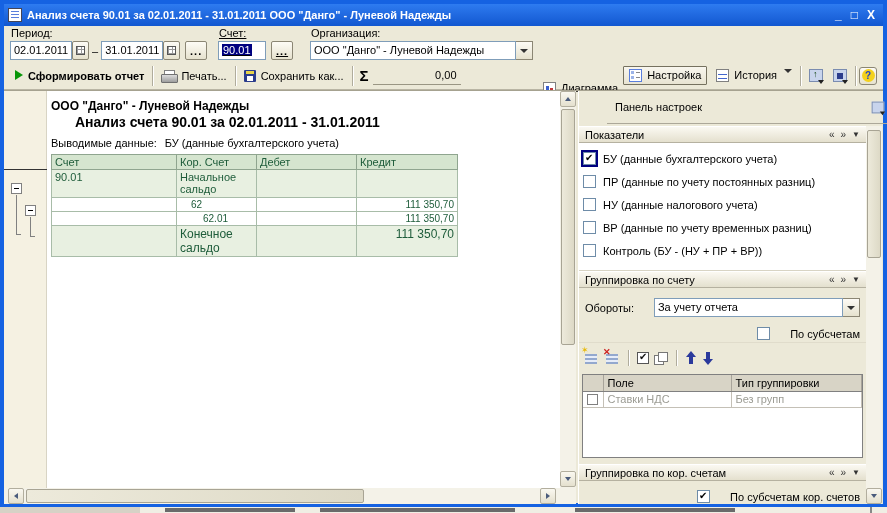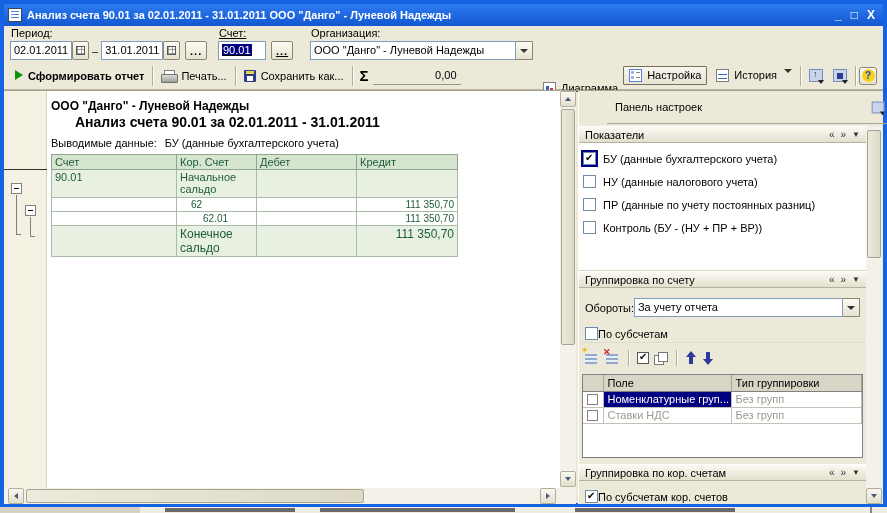--- a/index.html
+++ b/index.html
@@ -123,21 +123,21 @@
   .panel-close { color:#2A50C8; font-weight:bold; font-size:14px; line-height:14px; }
   .sections { position:absolute; left:0; top:35px; width:287px; bottom:0; overflow:hidden; }
   .sec-bar { height:17px; display:flex; align-items:center; justify-content:space-between; padding:0 6px;
              background:linear-gradient(180deg,#FBF9F2,#E4E0CE); border-top:1px solid #fff; border-bottom:1px solid #B5B1A0; }
   .sec-ctl { display:flex; gap:6px; font-size:10px; color:#333; align-items:center; }
   .ind-list { background:#fff; height:128px; padding:4px 4px; border-bottom:1px solid #D8D4C4; }
   .ind-row { display:flex; align-items:center; gap:7px; height:23px; }
   .checkbox { width:13px; height:13px; flex:none; background:#fff; border:1px solid #6E8CA8; position:relative; }
   .checkbox.checked::after { content:"\2714"; position:absolute; left:1px; top:-1px; font-size:10px; color:#000; }
   .checkbox.focused { box-shadow:0 0 0 2px #000080; }
-  .pad-row { display:flex; align-items:center; gap:0; padding:0 6px; }
+  .pad-row { display:flex; align-items:center; gap:20px; padding:0 6px;justify-content:flex-end; }
   .oborot-row { margin-top:9px; height:21px; }
   .subacc-row { margin-top:7px; height:18px; border-bottom:1px solid #E0DCCB; }
   .icons-row { margin-top:4px; height:22px; display:flex; align-items:center; gap:5px; padding:0 4px; }
   .pi { position:relative; width:16px; height:14px; }
   .bars { position:absolute; left:2px; top:3px; width:12px; height:10px;
           background:repeating-linear-gradient(0deg,#93A8CE 0 2px,#E6ECF8 2px 4px); }
   .pi.add::before { content:"\2736"; position:absolute; left:-2px; top:-6px; color:#E8B800; font-size:9px; z-index:2; }
   .pi.del::before { content:"\2715"; position:absolute; left:-1px; top:-4px; color:#CC2020; font-weight:bold; font-size:9px; z-index:2; }
   .pi.chk { border:1px solid #555; background:#fff; width:12px; height:12px; }
   .pi.chk::after { content:"\2714"; position:absolute; left:1px; top:-2px; font-size:10px; color:#111; }
@@ -365,25 +365,29 @@
                 <span style="font-size:8px;">▼</span>
               </span>
             </div>
             <div class="ind-list">
               <div class="ind-row">
                 <span class="checkbox checked focused"></span>
                 <span>БУ (данные бухгалтерского учета)</span>
               </div>
               <div class="ind-row">
                 <span class="checkbox"></span>
-                <span>НУ (данные налогового учета)</span>
+                <span>ПР (данные по учету постоянных разниц)</span>
               </div>
               <div class="ind-row">
                 <span class="checkbox"></span>
-                <span>ПР (данные по учету постоянных разниц)</span>
+                <span>НУ (данные налогового учета)</span>
+              </div>
+              <div class="ind-row">
+                <span class="checkbox"></span>
+                <span>ВР (данные по учету временных разниц)</span>
               </div>
               <div class="ind-row">
                 <span class="checkbox"></span>
                 <span>Контроль (БУ - (НУ + ПР + ВР))</span>
               </div>
             </div>
 
             <div class="sec-bar">
               <span>Группировка по счету</span>
               <span class="sec-ctl">
@@ -427,25 +431,20 @@
                     <col>
                   </colgroup>
                 <tbody>
                     <tr class="h">
                   <td class="cbc"></td>
                   <td>Поле</td>
                   <td>Тип группировки</td>
                 </tr>
                 <tr>
                   <td class="cbc"><span class="cb-sm"></span></td>
-                  <td class="cell-sel">Номенклатурные груп...</td>
-                  <td class="muted">Без групп</td>
-                </tr>
-                <tr>
-                  <td class="cbc"><span class="cb-sm"></span></td>
                   <td class="muted">Ставки НДС</td>
                   <td class="muted">Без групп</td>
                 </tr>
               </tbody>
                 </table>
             </div>
 
             <div class="sec-bar" style="margin-top:6px;">
               <span>Группировка по кор. счетам</span>
               <span class="sec-ctl">

